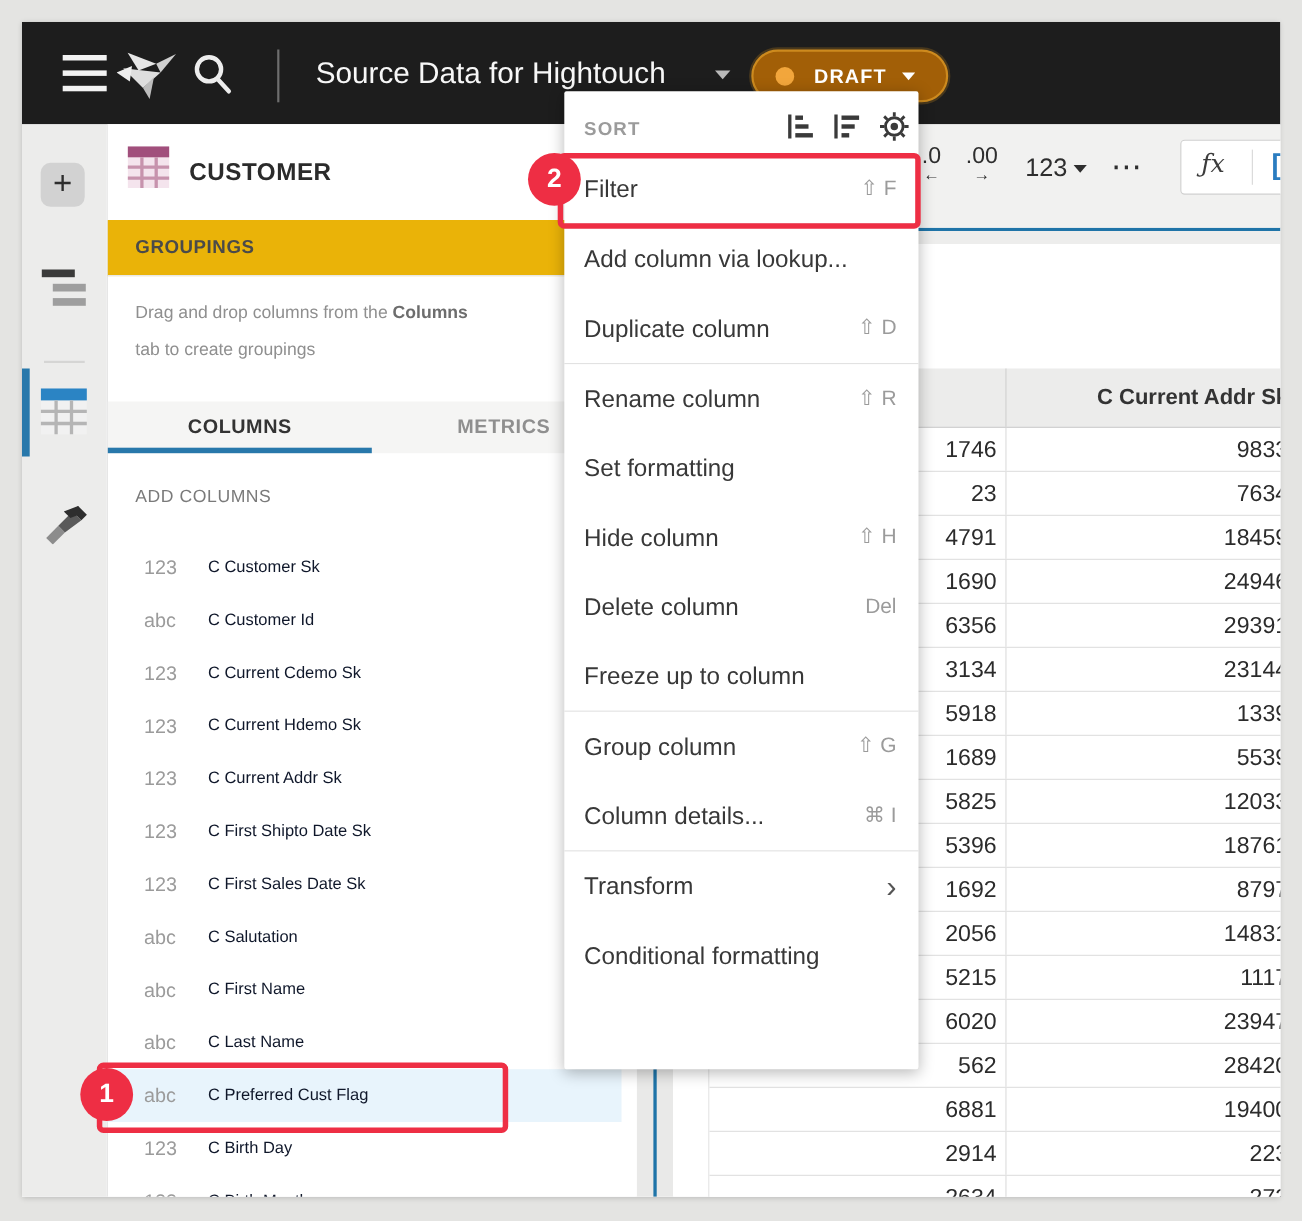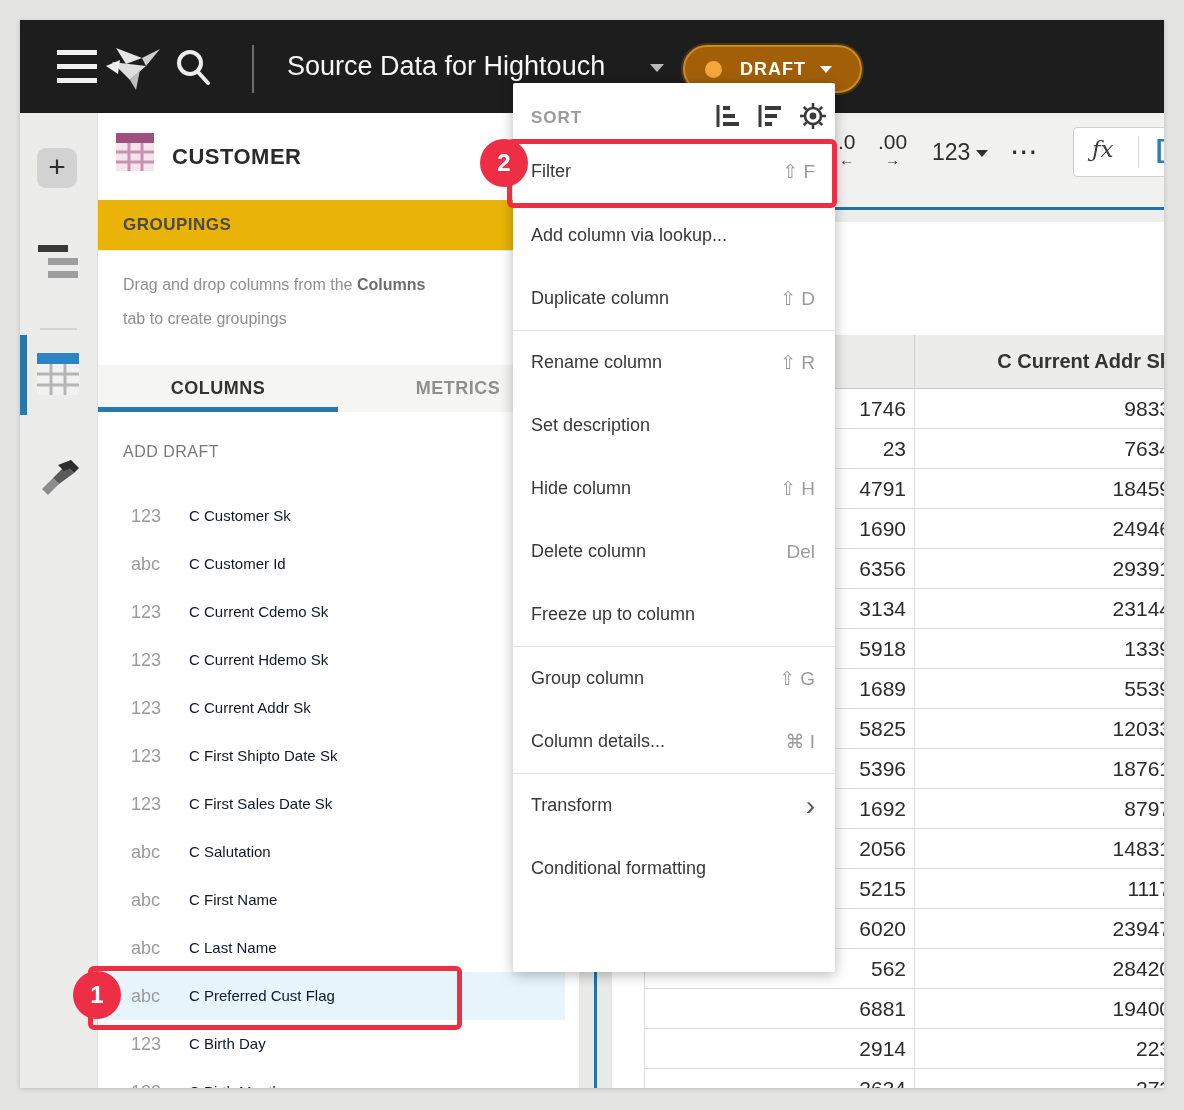--- a/index.html
+++ b/index.html
@@ -76,21 +76,21 @@
   .col-item{position:relative;height:48px;cursor:pointer;}
   .col-item.hl{background:#e8f4fc;}
   .ctype{position:absolute;left:33px;top:0;width:44px;line-height:48px;font-size:18px;color:#9b9b9b;}
   .cname{position:absolute;left:91px;top:0;line-height:48px;font-size:15px;color:#0f172a;white-space:nowrap;}
   
   #menu{position:absolute;left:493px;top:63px;width:322px;height:889px;background:#fff;z-index:20;box-shadow:0 3px 14px rgba(0,0,0,.28);border-radius:2px;padding-top:12px;box-sizing:border-box;}
   #sort-row{height:45px;display:flex;align-items:center;padding:0 8px 0 18px;}
   #sort-label{flex:1;font-size:17px;font-weight:bold;color:#9b9b9b;letter-spacing:1px;}
   .sort-icon{margin-left:16px;cursor:pointer;}
   .menu-item{height:63px;display:flex;align-items:center;padding:0 20px 0 18px;cursor:pointer;}
-  .mlabel{flex:1;font-size:18px;color:#383838;white-space:nowrap;}
+  .mlabel{flex:1;font-size:22px;color:#383838;white-space:nowrap;}
   .mshortcut{font-size:19px;color:#9b9b9b;white-space:nowrap;}
   .msub{font-size:28px;color:#555;line-height:20px;}
   .msep{height:1px;background:#e2e2e2;}
   
   .anno-box{position:absolute;border:5px solid #ee2e44;border-radius:6px;z-index:40;pointer-events:none;}
   #anno-box-2{left:487px;top:119px;width:320px;height:59px;}
   #anno-box-1{left:68px;top:946px;width:364px;height:54px;}
   .anno-circle{position:absolute;width:48px;height:48px;border-radius:50%;background:#ee2e44;color:#fff;font-size:24px;font-weight:bold;text-align:center;line-height:48px;z-index:41;pointer-events:none;}
   #anno-circle-2{left:460px;top:119px;}
   #anno-circle-1{left:53px;top:951px;}
@@ -288,21 +288,21 @@
       </div>
       <div id="hint">
         <span>Drag and drop columns from the </span><b>Columns</b><br>
         <span>tab to create groupings</span>
       </div>
       <div id="tabs">
         <div id="tab-columns" class="tab">COLUMNS</div>
         <div id="tab-metrics" class="tab">METRICS</div>
         <div id="tab-underline"></div>
       </div>
-      <div id="add-column-label">ADD DRAFT</div>
+      <div id="add-column-label">ADD COLUMNS</div>
       <div id="column-list">
           <div class="col-item">
             <span class="ctype">123</span>
             <span class="cname">C Customer Sk</span>
           </div>
           <div class="col-item">
             <span class="ctype">abc</span>
             <span class="cname">C Customer Id</span>
           </div>
           <div class="col-item">
@@ -400,21 +400,21 @@
           <div class="menu-item">
             <span class="mlabel">Duplicate column</span>
             <span class="mshortcut">⇧ D</span>
           </div>
           <div class="msep"></div>
           <div class="menu-item">
             <span class="mlabel">Rename column</span>
             <span class="mshortcut">⇧ R</span>
           </div>
           <div class="menu-item">
-            <span class="mlabel">Set description</span>
+            <span class="mlabel">Set formatting</span>
           </div>
           <div class="menu-item">
             <span class="mlabel">Hide column</span>
             <span class="mshortcut">⇧ H</span>
           </div>
           <div class="menu-item">
             <span class="mlabel">Delete column</span>
             <span class="mshortcut">Del</span>
           </div>
           <div class="menu-item">

